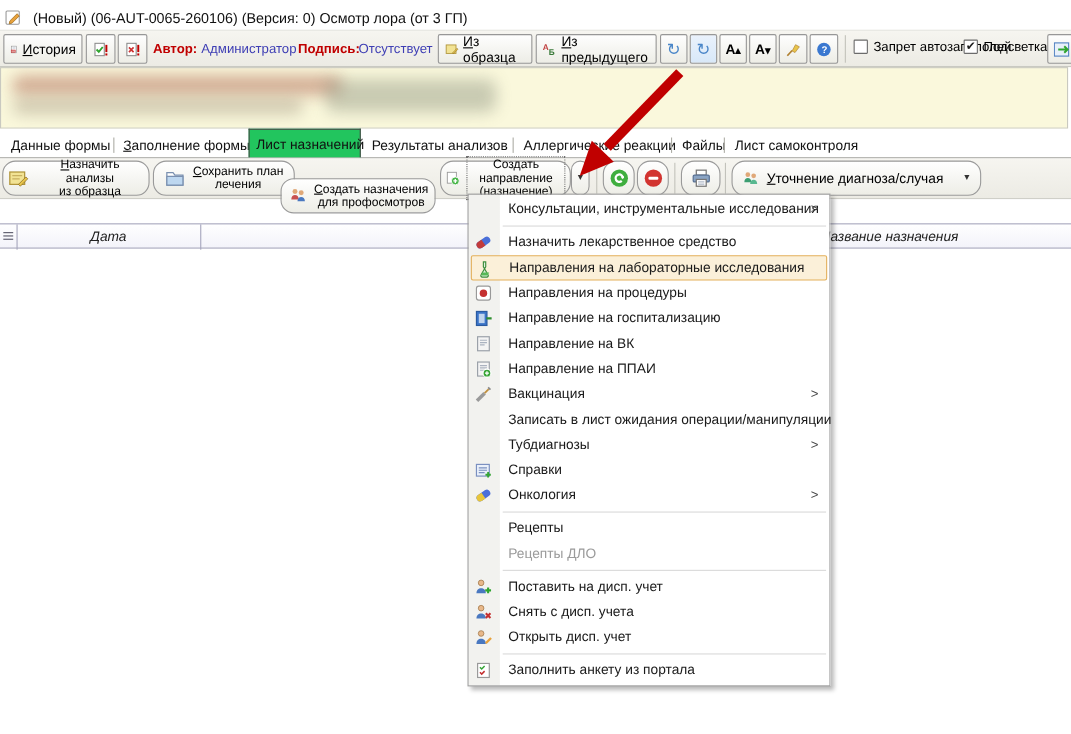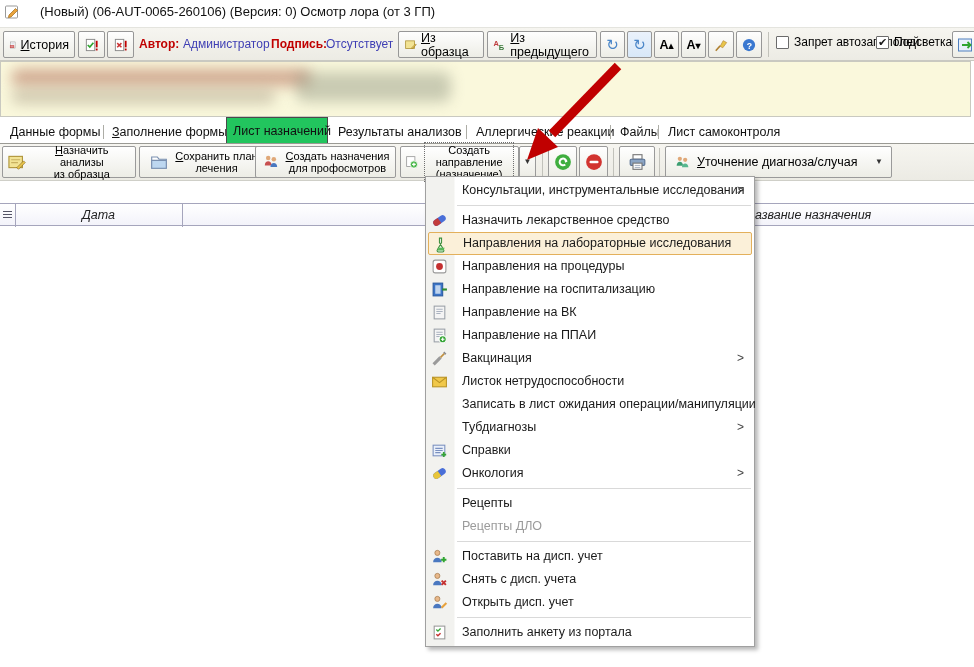--- a/index.html
+++ b/index.html
@@ -2,21 +2,21 @@
 <html><head>
 <meta charset="utf-8">
 <style>
   * { margin:0; padding:0; box-sizing:border-box; }
   html,body { background:#fff; }
   #screen {
     position:relative; width:974px; height:667px; overflow:hidden;
     background:#fff; font-family:"Liberation Sans", sans-serif; font-size:13px; color:#000;
   }
   
-  .titlebar { position:absolute; left:4px; top:4px; height:20px; display:flex; align-items:flex-start; gap:20px; }
+  .titlebar { position:absolute; left:4px; top:4px; height:20px; display:flex; align-items:flex-end; gap:10px; }
   .title-text { font-size:13px; color:#111; }
   
   .toolbar1 { position:absolute; left:0; top:27px; width:974px; height:34px;
     background:linear-gradient(#F6F5F0,#ECEBE4); border-top:1px solid #E4E4DE; border-bottom:1px solid #C9C9C2; }
   .tbtn { position:absolute; top:3px; height:27px; border:1px solid #979797; border-radius:2px;
     background:linear-gradient(#FEFEFE,#EDEDE6); display:flex; align-items:center; justify-content:center;
     gap:4px; padding:0 5px; font-size:12.5px; cursor:default; }
   .tlabel { position:absolute; top:9px; font-size:12px; white-space:nowrap; }
   .red-label { color:#C00000; font-weight:bold; }
   .blue-label { color:#3E3EB4; }
@@ -28,21 +28,21 @@
   .memo { position:absolute; left:0; top:61px; width:971px; height:56px; background:#FAF8DC; border:1px solid #C9C9C0; overflow:hidden; }
   .smudge { position:absolute; filter:blur(7px); border-radius:8px; }
   
   .tabsrow { position:absolute; left:0; top:117px; width:974px; height:27px; border-bottom:1px solid #9A9A94; background:#fff;padding-left:24px; }
   .tab { position:absolute; bottom:0; height:22px; line-height:22px; padding:0 6px; font-size:12.5px; color:#111; white-space:nowrap; }
   .tab.active { height:26px; line-height:26px; background:#22c55e; border:1px solid #4A4A4A; border-bottom:none; }
   .tabsep { position:absolute; bottom:4px; height:14px; width:1px; background:#ADADA6; }
   
   .toolbar2 { position:absolute; left:0; top:144px; width:974px; height:37px;
     background:linear-gradient(#F6F5F0,#ECEBE4); border-bottom:1px solid #CFCFC8; }
-  .t2btn { position:absolute; top:2px; height:32px; border:1px solid #9A9A9A; border-radius:2px;
+  .t2btn { position:absolute; top:2px; height:32px; border:1px solid #9A9A9A; border-radius:12px;
     background:linear-gradient(#FFFFFF,#EDEDE6); display:flex; align-items:center; justify-content:center;
     gap:6px; font-size:11px; line-height:12px; text-align:center; padding:0 4px; }
   .t2sep { position:absolute; top:4px; height:28px; width:1px; background:#C2C2BB; }
   .focus-box { border:1px dotted #707070; padding:1px 3px; }
   .drop-arrow { font-size:8px; color:#333; }
   
   .gridhead { position:absolute; left:0; top:203px; width:974px; height:23px;
     background:linear-gradient(#FFFFFF,#F3F3FA); border-top:1px solid #A5A5BC; border-bottom:1px solid #A5A5BC; }
   .gh-line { position:absolute; top:0; height:23px; width:1px; background:#A5A5BC; }
   .gh-text { position:absolute; top:4px; font-size:12.5px; color:#222; white-space:nowrap;font-style:italic; }
@@ -191,21 +191,21 @@
       </svg>
       <span><span><u>Н</u>азначить анализы</span><br><span>из образца</span></span>
     </div>
     <div class="t2btn" style="left:139px;width:129px;">
       <svg width="20" height="18" viewBox="0 0 16 16">
         <path d="M1.5 3.5h5l1.5 2h6.5v8h-13z" fill="#fff" stroke="#7A90B0"></path>
         <path d="M1.5 6.5h13v7h-13z" fill="#BDD7F0" stroke="#7A90B0"></path>
       </svg>
       <span><span><u>С</u>охранить план</span><br><span>лечения</span></span>
     </div>
-    <div class="t2btn" style="left:255px;width:141px;">
+    <div class="t2btn" style="left:255px;width:141px;margin-top:16px;">
       <svg width="18" height="18" viewBox="0 0 16 16">
         <circle cx="5.5" cy="4.5" r="2" fill="#E0A878"></circle>
         <path d="M2.5 11c0-2.4 1.4-3.6 3-3.6s3 1.2 3 3.6z" fill="#C85050"></path>
         <circle cx="10.5" cy="5.5" r="2" fill="#E0A878"></circle>
         <path d="M7.5 12.5c0-2.4 1.4-3.6 3-3.6s3 1.2 3 3.6z" fill="#4A78C0"></path>
       </svg>
       <span><span><u>С</u>оздать назначения</span><br><span>для профосмотров</span></span>
     </div>
     <div class="t2btn" style="left:400px;width:119px;">
       <svg width="18" height="18" viewBox="0 0 16 16">
@@ -322,27 +322,20 @@
     <div class="mi">
       <span class="mic"><svg width="17" height="17" viewBox="0 0 16 16">
             <path d="M2.5 13.5l6.5-6.5" stroke="#9A9A9A" stroke-width="3"></path>
             <path d="M9 7l3.5-3.5" stroke="#C09040" stroke-width="1.6"></path>
             <path d="M12 2l2 2" stroke="#888" stroke-width="1.4"></path>
           </svg></span>
       <span class="mil">Вакцинация</span>
       <span class="sub">&gt;</span>
     </div>
     <div class="mi">
-      <span class="mic"><svg width="17" height="17" viewBox="0 0 16 16">
-            <rect x="1.5" y="4" width="13" height="9" fill="#F0C84A" stroke="#B99325"></rect>
-            <path d="M1.5 4l6.5 5 6.5-5" fill="none" stroke="#B99325"></path>
-          </svg></span>
-      <span class="mil">Листок нетрудоспособности</span>
-    </div>
-    <div class="mi">
       <span class="mil">Записать в лист ожидания операции/манипуляции</span>
     </div>
     <div class="mi">
       <span class="mil">Тубдиагнозы</span>
       <span class="sub">&gt;</span>
     </div>
     <div class="mi">
       <span class="mic"><svg width="17" height="17" viewBox="0 0 16 16">
             <rect x="2" y="3" width="11" height="10" fill="#EAF0FA" stroke="#7A90C0"></rect>
             <path d="M4 6h7M4 8h7M4 10h5" stroke="#7A90C0"></path>

